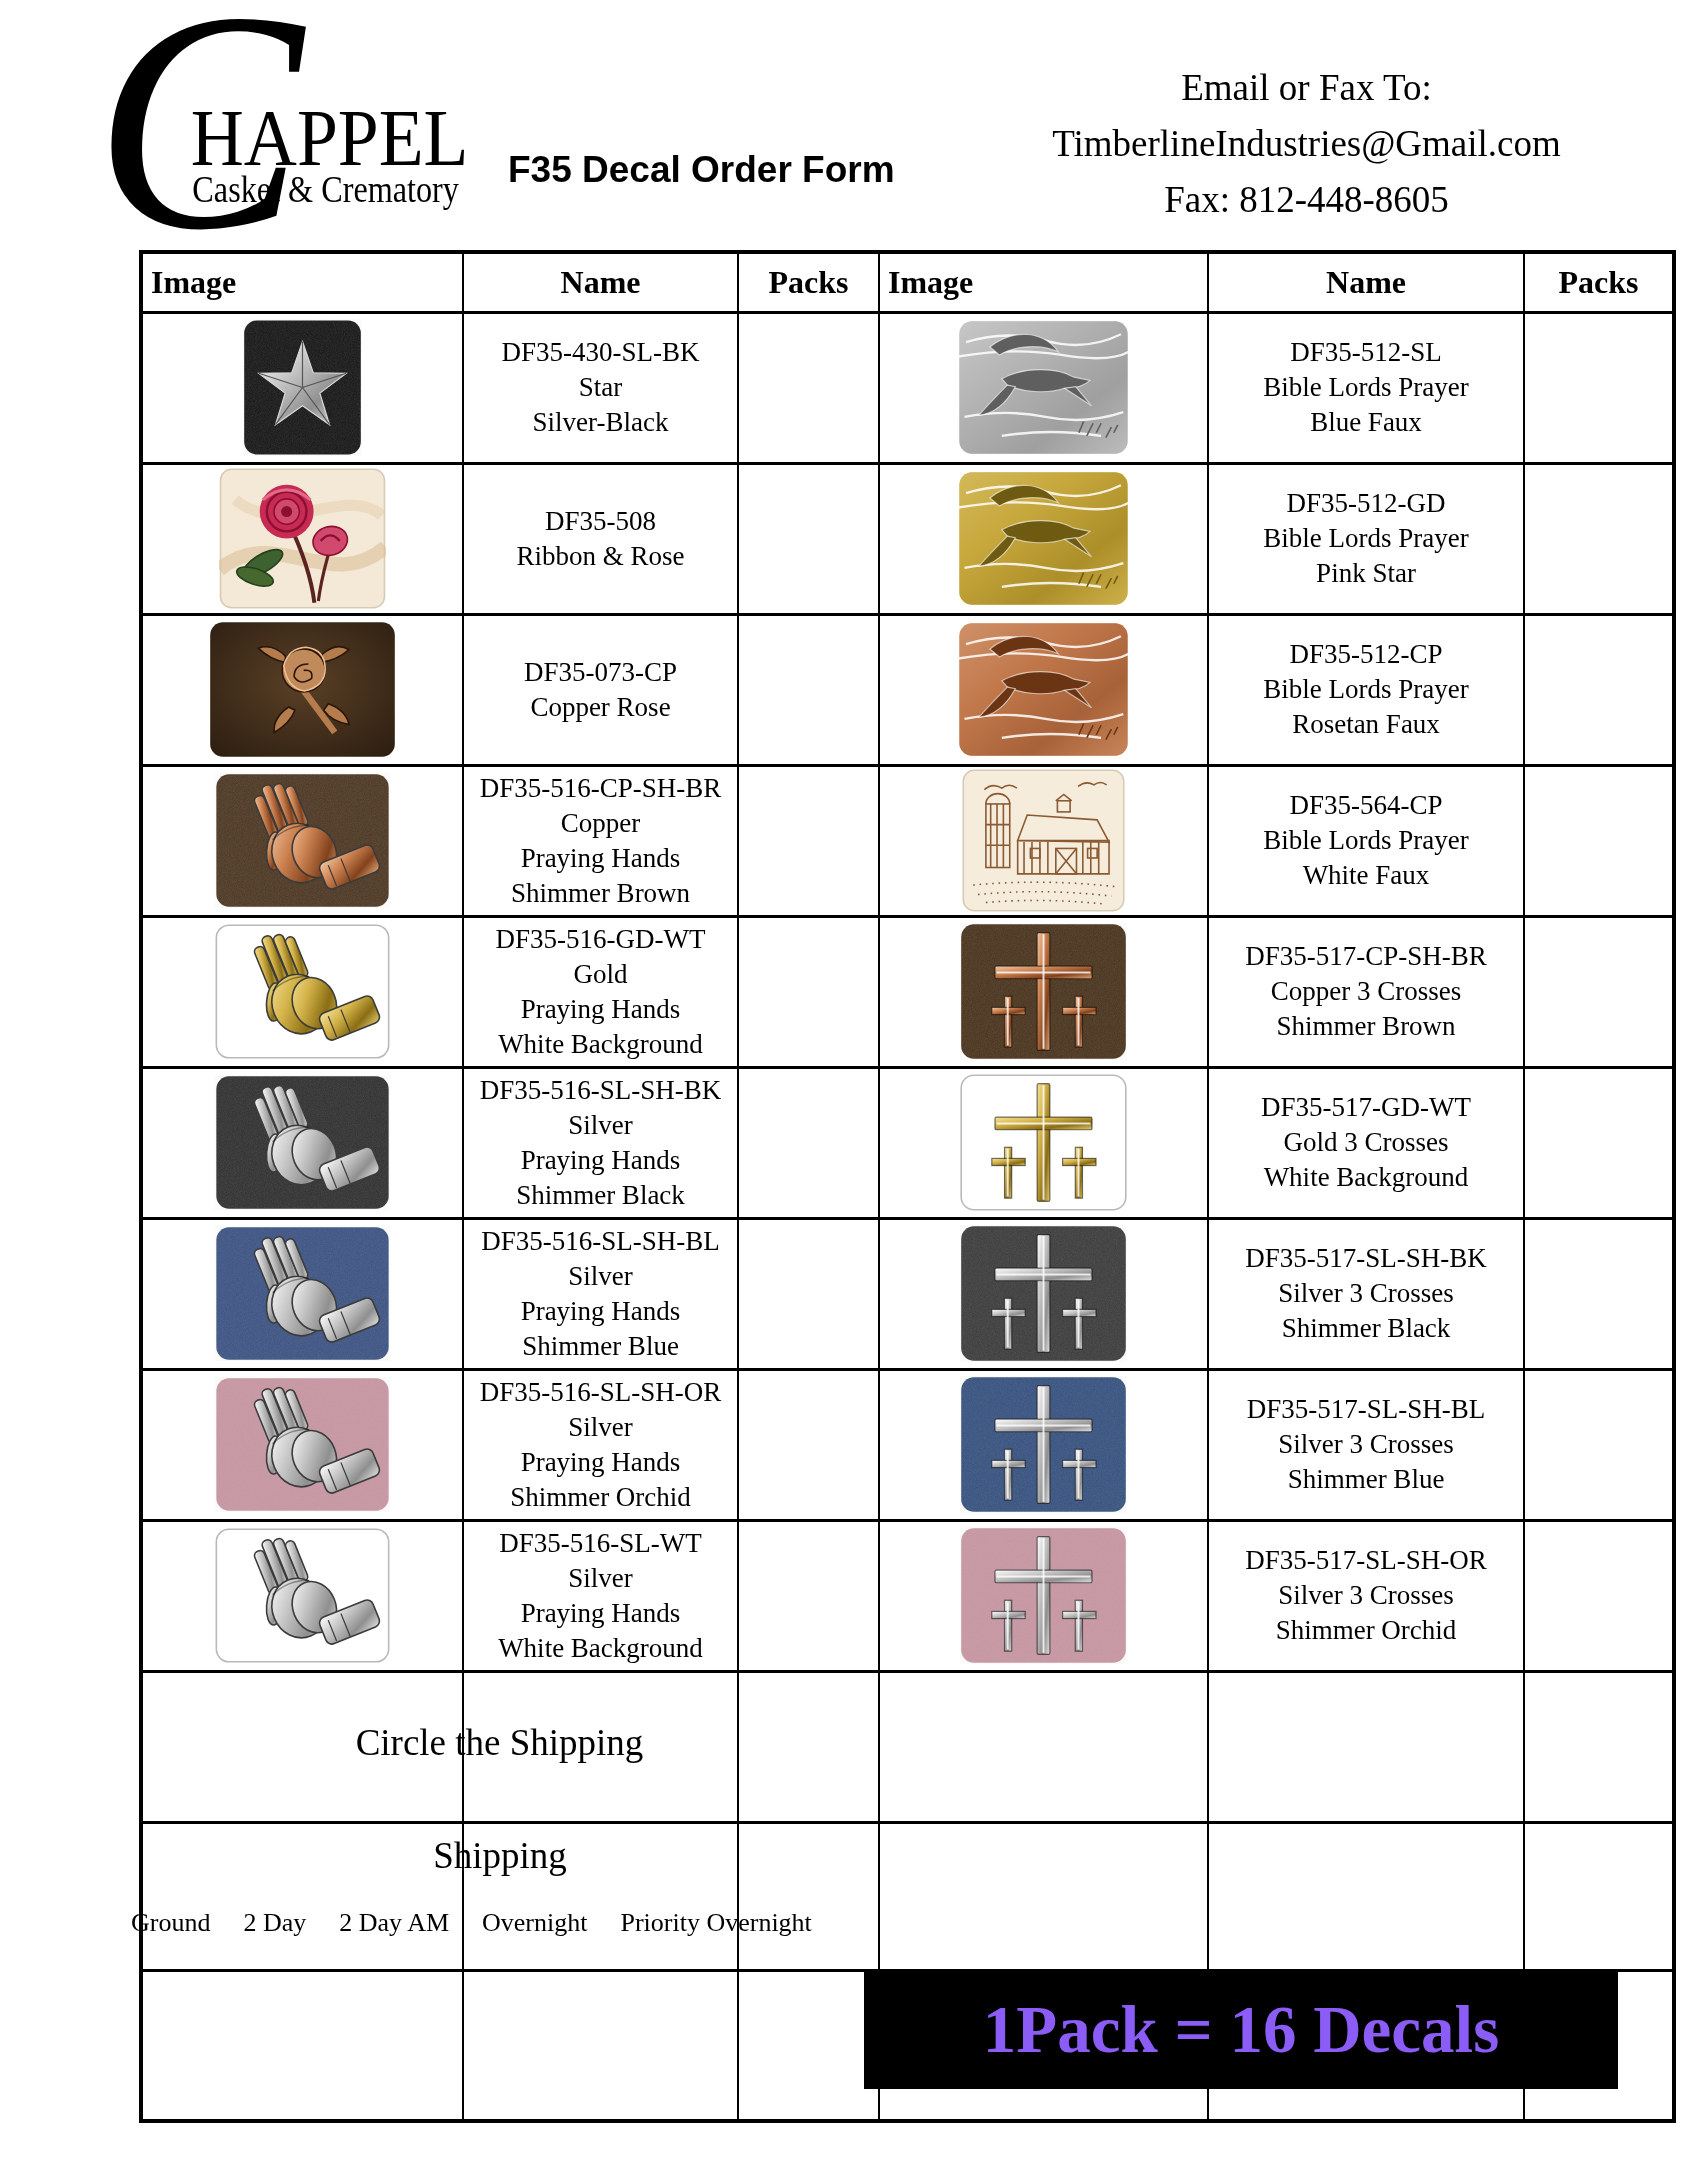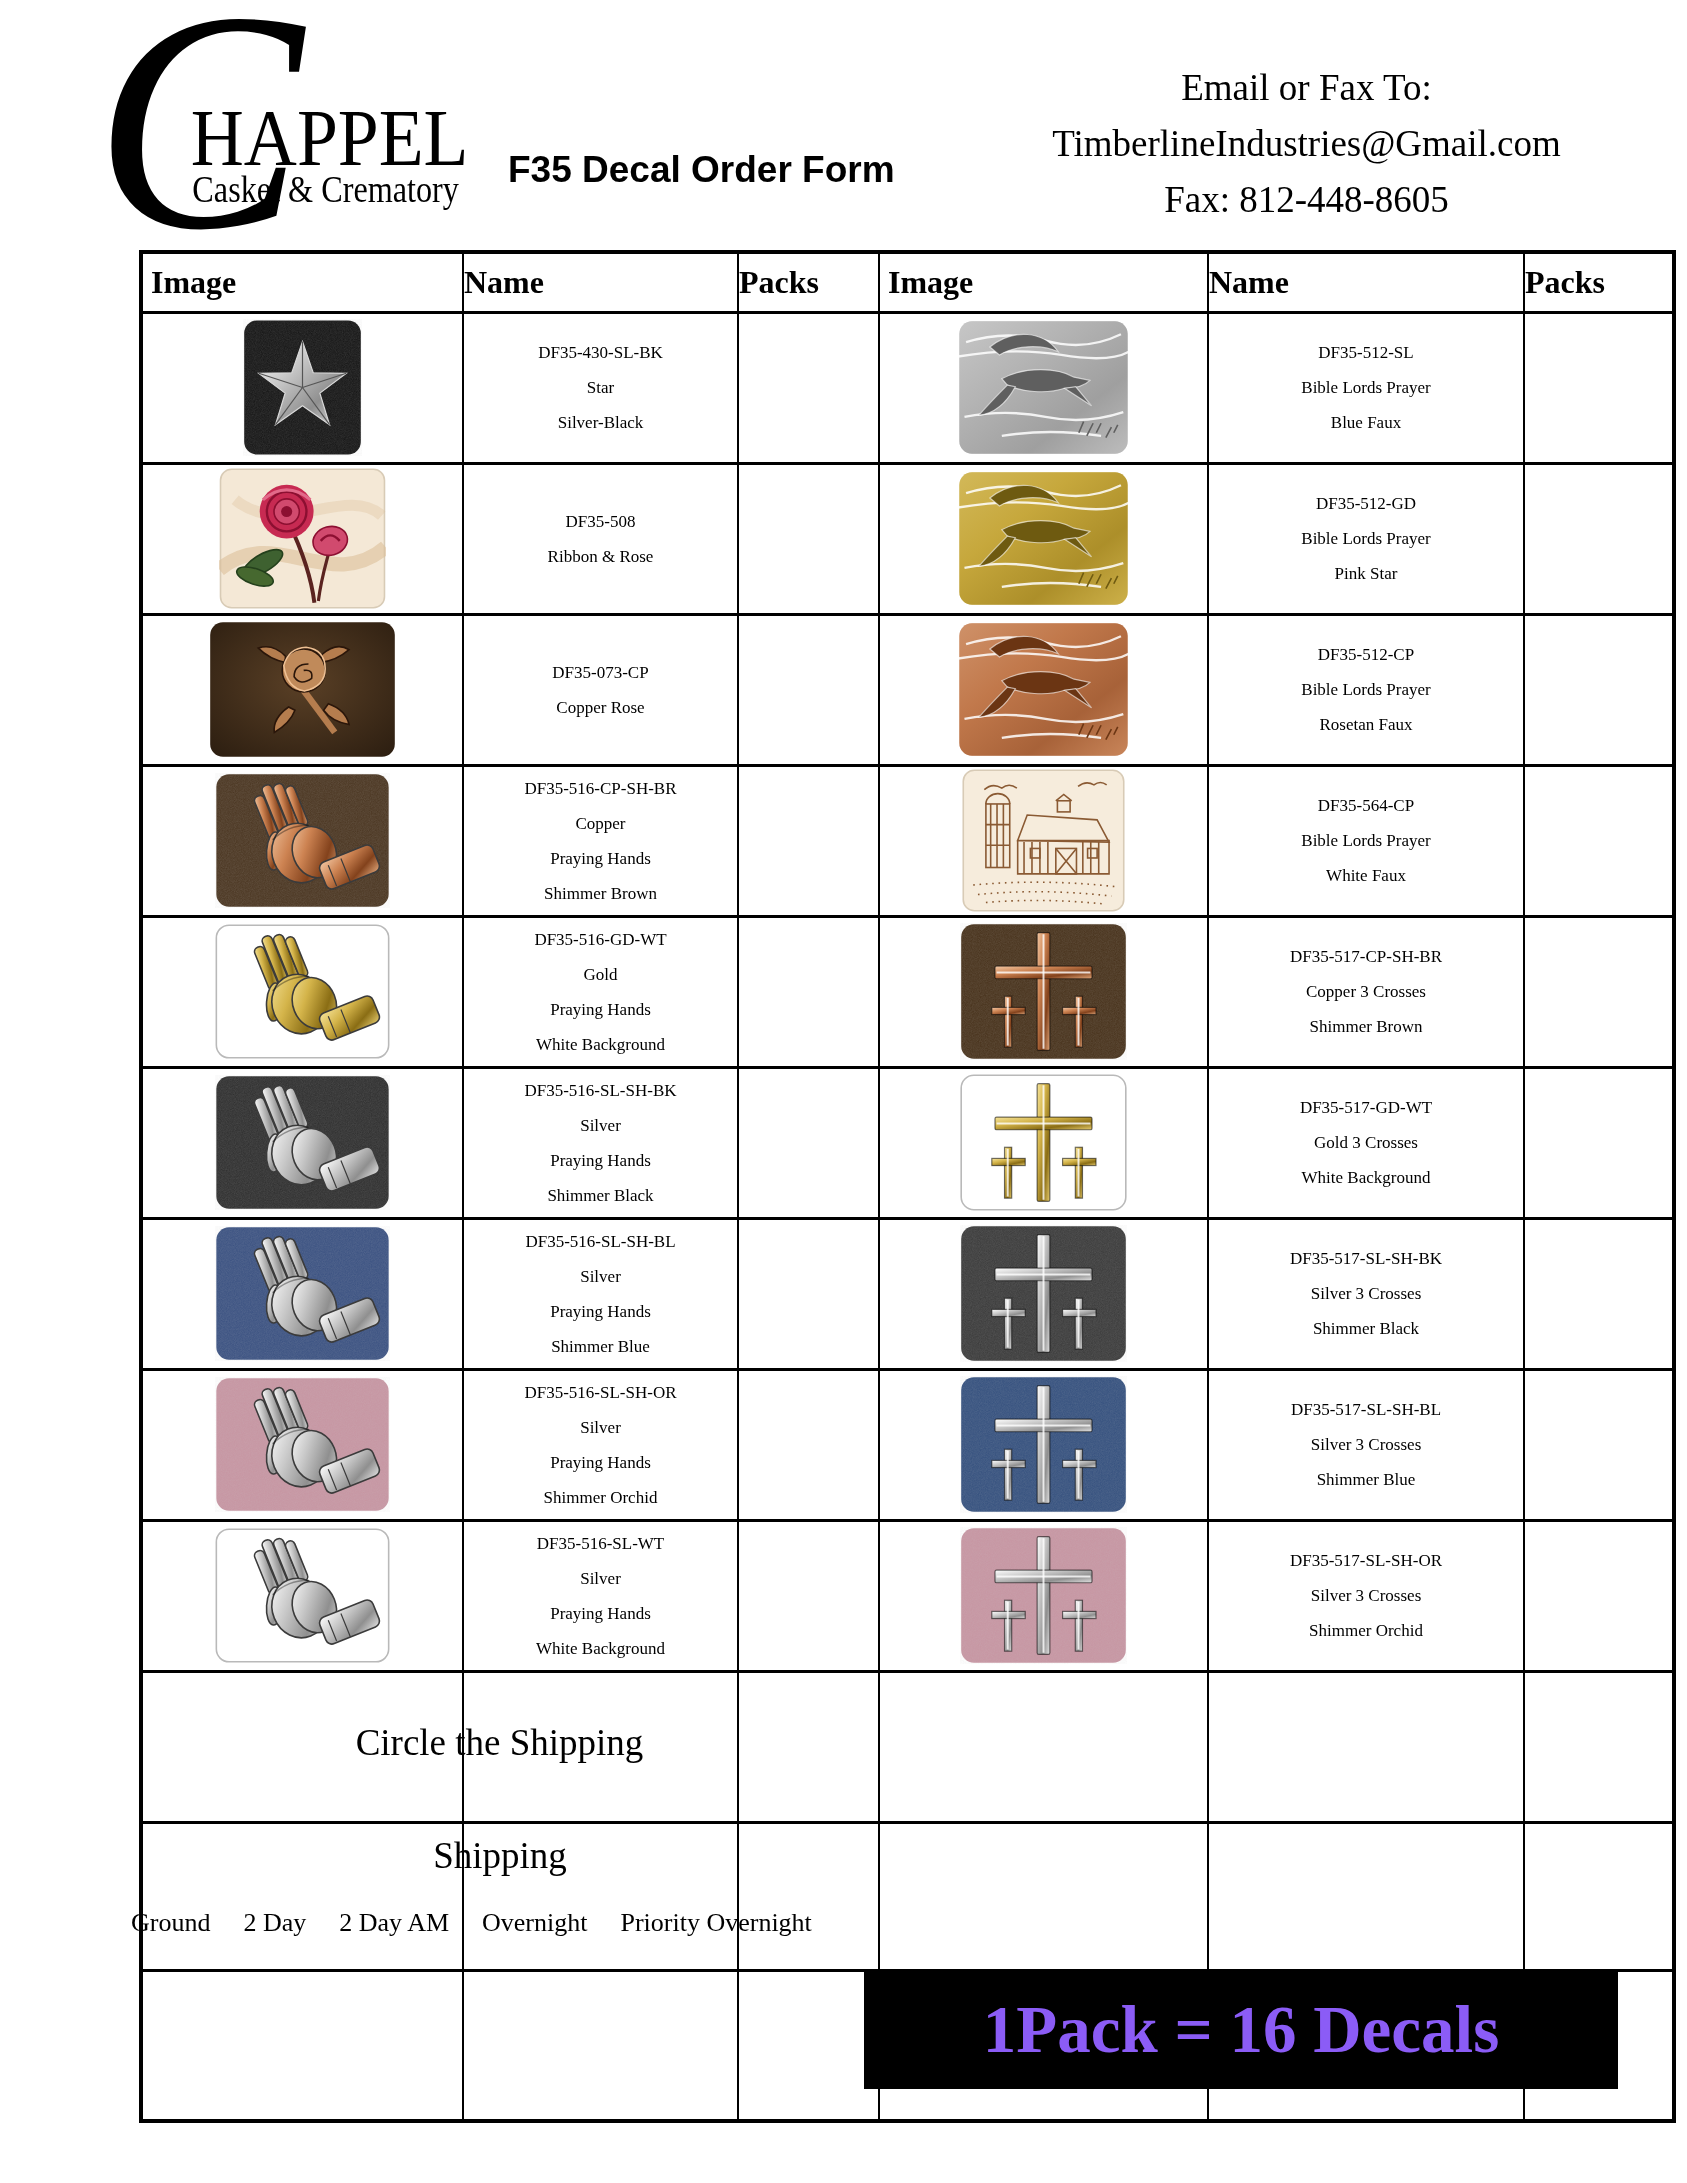--- a/index.html
+++ b/index.html
@@ -7,26 +7,26 @@
         font-family:"Liberation Serif",serif;color:#000;}
   .abs{position:absolute;}
   
   .form-title{font-family:"Liberation Sans",sans-serif;font-weight:bold;font-size:37px;white-space:nowrap;}
   .contact{width:667px;text-align:center;font-size:37px;line-height:56px;white-space:nowrap;}
   
   table.order{border-collapse:collapse;table-layout:fixed;width:1532px;}
   table.order td, table.order th{border:2.4px solid #000;border-top-width:3.2px;border-bottom-width:3.2px;
       padding:0;vertical-align:middle;overflow:hidden;}
   table.order{border:4px solid #000;}
-  th.colhead{font-size:32px;font-weight:bold;text-align:left;}
+  th.colhead{font-size:32px;font-weight:bold;text-align:center;}
   th.colhead.left{text-align:left;padding-left:8px;}
   td.imgcell{text-align:center;}
   td.imgcell .wrap{display:flex;align-items:center;justify-content:center;height:100%;}
   td.namecell{text-align:center;}
-  .nameline{font-size:17px;line-height:35px;white-space:nowrap;}
+  .nameline{font-size:27px;line-height:35px;white-space:nowrap;}
   
   .ov{display:flex;align-items:center;justify-content:center;}
   .circle-text,.ship-title{font-size:37px;white-space:nowrap;}
   .ship-opts{display:flex;align-items:center;gap:33px;font-size:26px;white-space:nowrap;}
   .banner{background:#000;color:#fff;font-weight:bold;font-size:67px;white-space:nowrap;
           display:flex;align-items:center;justify-content:center;}
   svg text{font-family:"Liberation Serif",serif;}
 </style>
 </head>
 <body>

